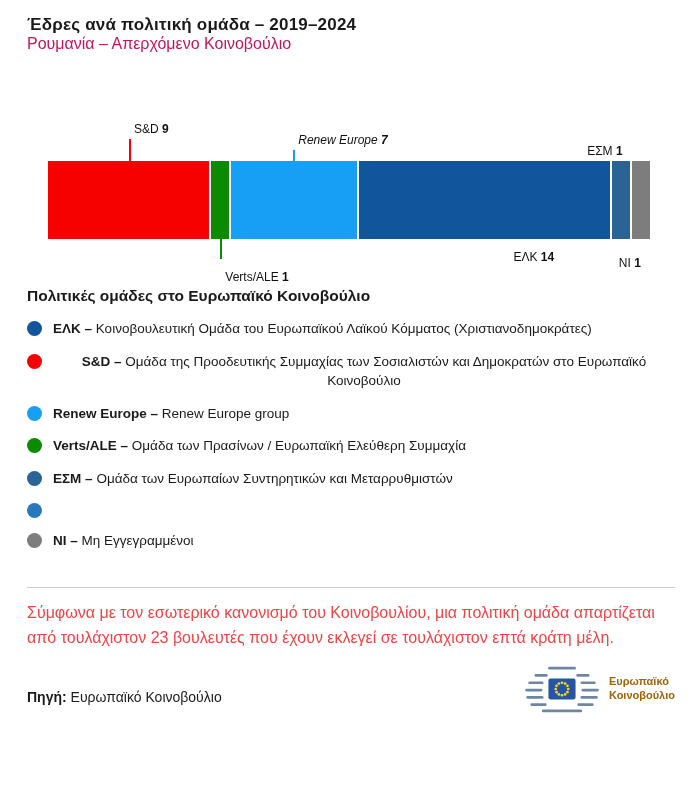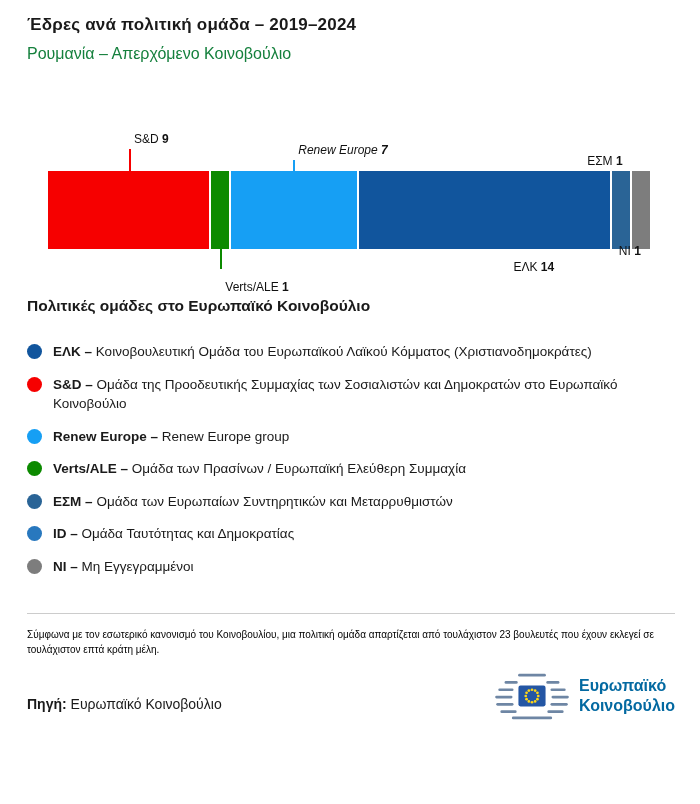--- a/index.html
+++ b/index.html
@@ -1,49 +1,49 @@
 <!DOCTYPE html>
 <html><head>
 <meta charset="utf-8">
 <style>
   html,body{margin:0;padding:0;background:#fff;}
   body{width:700px;height:804px;overflow:hidden;font-family:"Liberation Sans","DejaVu Sans",sans-serif;color:#1a1a1a;}
   .page{box-sizing:border-box;width:700px;height:584px;padding:15px 25px 10px 27px;}
   .title{font-size:17px;font-weight:700;letter-spacing:.2px;}
-  .subtitle{font-size:16px;color:#15803d;margin-top:10px;}
+  .subtitle{font-size:16px;color:#be185d;}
 
   
   .chart{position:relative;margin:62px 0 0 21px;width:602px;height:168px;}
   .bar{position:absolute;top:46px;left:0;width:602px;height:78px;display:flex;gap:2px;}
   .bar > div{height:78px;}
   .co-line{position:absolute;width:2px;}
   .co-label{position:absolute;font-size:12px;white-space:nowrap;color:#111;}
   .co-label b{font-weight:700;}
 
   
   .total-row{display:flex;margin:8px 42px 0 45px;}
   .total-line{flex:1;height:1px;background:#999;margin-top:10px;}
   .total-text{padding:0 36px;text-align:center;font-size:15px;font-weight:700;line-height:1.4;color:#1a1a1a;}
   .total-text .tv{margin-left:7px;}
 
   
   .legend-heading{font-size:15.5px;font-weight:700;margin-top:4px;}
-  .legend-list{margin-top:27px;}
+  .legend-list{margin-top:14px;text-align:center;}
   .legend-item{display:flex;gap:11px;margin-bottom:13px;font-size:13.5px;line-height:1.45;}
   .dot{width:15px;height:15px;border-radius:50%;flex:0 0 15px;margin-top:2px;}
   .legend-item b{font-weight:700;}
 
   .rule{border:0;border-top:1px solid #ccc;margin:36px 0 13px 0;}
-  .footnote{font-size:10px;color:#000000;line-height:1.55;max-width:652px;}
+  .footnote{font-size:16px;color:#ef4444;line-height:1.55;max-width:652px;}
 
   .bottom{display:flex;justify-content:space-between;align-items:flex-end;margin-top:14px;}
   .source{font-size:14px;padding-bottom:8px;}
   .source b{font-weight:700;}
   .logo{display:flex;align-items:center;gap:9px;}
-  .logo-text{color:#0369a1;font-size:16px;line-height:1.25;font-weight:600;}
+  .logo-text{color:#a16207;font-size:11px;line-height:1.25;font-weight:600;}
 </style>
 </head>
 <body>
 
 <div class="page">
 
   <div class="title">Έδρες ανά πολιτική ομάδα – 2019–2024</div>
   <div class="subtitle">Ρουμανία – Απερχόμενο Κοινοβούλιο</div>
 
   <div class="chart">
@@ -57,21 +57,21 @@
       </div>
     <div>
         <div class="co-line" style="left: calc(13.6364% - 1px); background: rgb(246, 0, 0); height: 22px; top: 24px;"></div>
         <div class="co-label" style="top: 7px; left: calc(13.6364% + 4px);"><span>S&amp;D </span><b>9</b></div>
         <div class="co-line" style="left: calc(28.7879% - 1px); background: rgb(12, 138, 0); height: 20px; top: 124px;"></div>
         <div class="co-label" style="top: 155px; left: calc(28.7879% + 4px);"><span>Verts/ALE </span><b>1</b></div>
         <div class="co-line" style="left: calc(40.9091% - 1px); background: rgb(22, 159, 244); height: 11px; top: 35px;"></div>
         <div class="co-label" style="top: 18px; left: calc(40.9091% + 4px); font-style: italic;"><span>Renew Europe </span><b>7</b></div>
         <div class="co-label" style="top: 135px; left: 72.7273%; transform: translateX(-50%); margin-left: 48px;"><span>ΕΛΚ </span><b>14</b></div>
         <div class="co-label" style="top: 29px; left: 95.4545%; transform: translateX(-100%);"><span>ΕΣΜ </span><b>1</b></div>
-        <div class="co-label" style="top: 119px; left: 98.4848%; transform: translateX(-100%);"><span>NI </span><b>1</b></div>
+        <div class="co-label" style="top: 141px; left: 98.4848%; transform: translateX(-100%);"><span>NI </span><b>1</b></div>
       </div>
   </div>
 
 
   <div class="legend-heading">Πολιτικές ομάδες στο Ευρωπαϊκό Κοινοβούλιο</div>
   <div class="legend-list">
       <div class="legend-item">
         <span class="dot" style="background: rgb(17, 85, 157);"></span>
         <div><b>ΕΛΚ – </b><span>Κοινοβουλευτική Ομάδα του Ευρωπαϊκού Λαϊκού Κόμματος (Χριστιανοδημοκράτες)</span></div>
       </div>
@@ -86,21 +86,20 @@
       <div class="legend-item">
         <span class="dot" style="background: rgb(12, 138, 0);"></span>
         <div><b>Verts/ALE – </b><span>Ομάδα των Πρασίνων / Ευρωπαϊκή Ελεύθερη Συμμαχία</span></div>
       </div>
       <div class="legend-item">
         <span class="dot" style="background: rgb(42, 100, 150);"></span>
         <div><b>ΕΣΜ – </b><span>Ομάδα των Ευρωπαίων Συντηρητικών και Μεταρρυθμιστών</span></div>
       </div>
       <div class="legend-item">
         <span class="dot" style="background: rgb(40, 120, 190);"></span>
-        <div><b>ID – </b><span>Ομάδα Ταυτότητας και Δημοκρατίας</span></div>
       </div>
       <div class="legend-item">
         <span class="dot" style="background: rgb(125, 125, 125);"></span>
         <div><b>NI – </b><span>Μη Εγγεγραμμένοι</span></div>
       </div>
     </div>
 
   <hr class="rule">
   <div class="footnote">Σύμφωνα με τον εσωτερικό κανονισμό του Κοινοβουλίου, μια πολιτική ομάδα απαρτίζεται από τουλάχιστον 23 βουλευτές που έχουν εκλεγεί σε τουλάχιστον επτά κράτη μέλη.</div>
 

